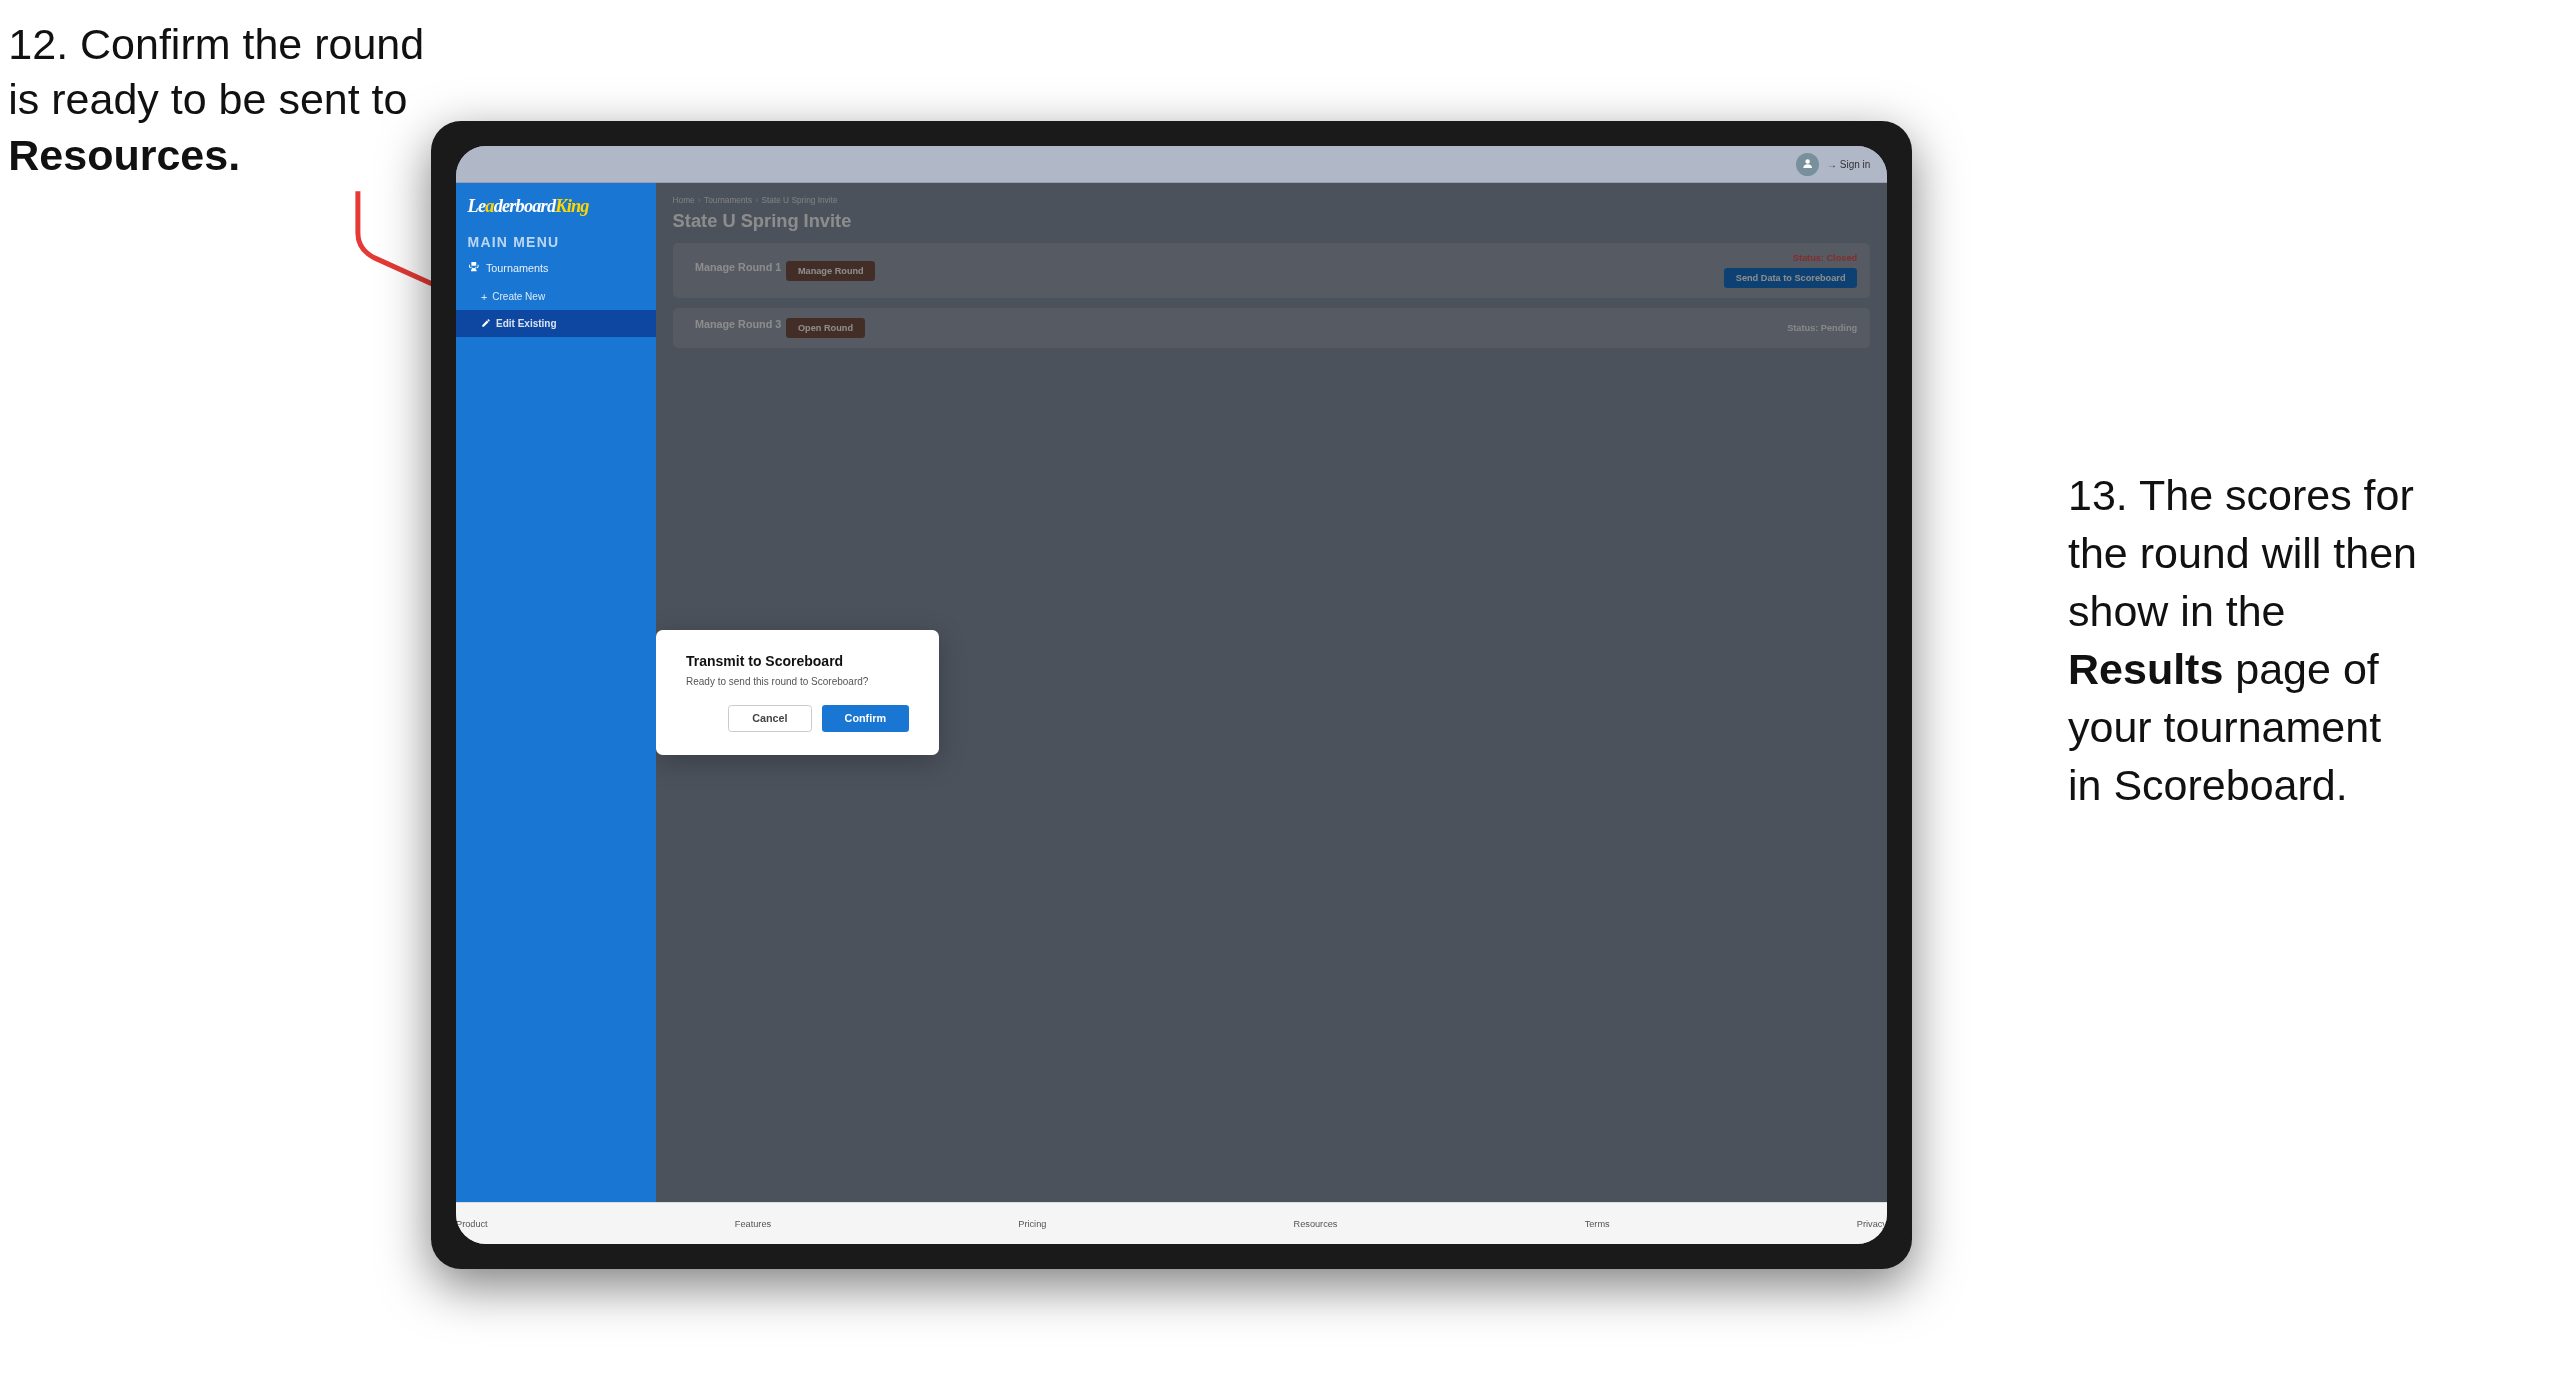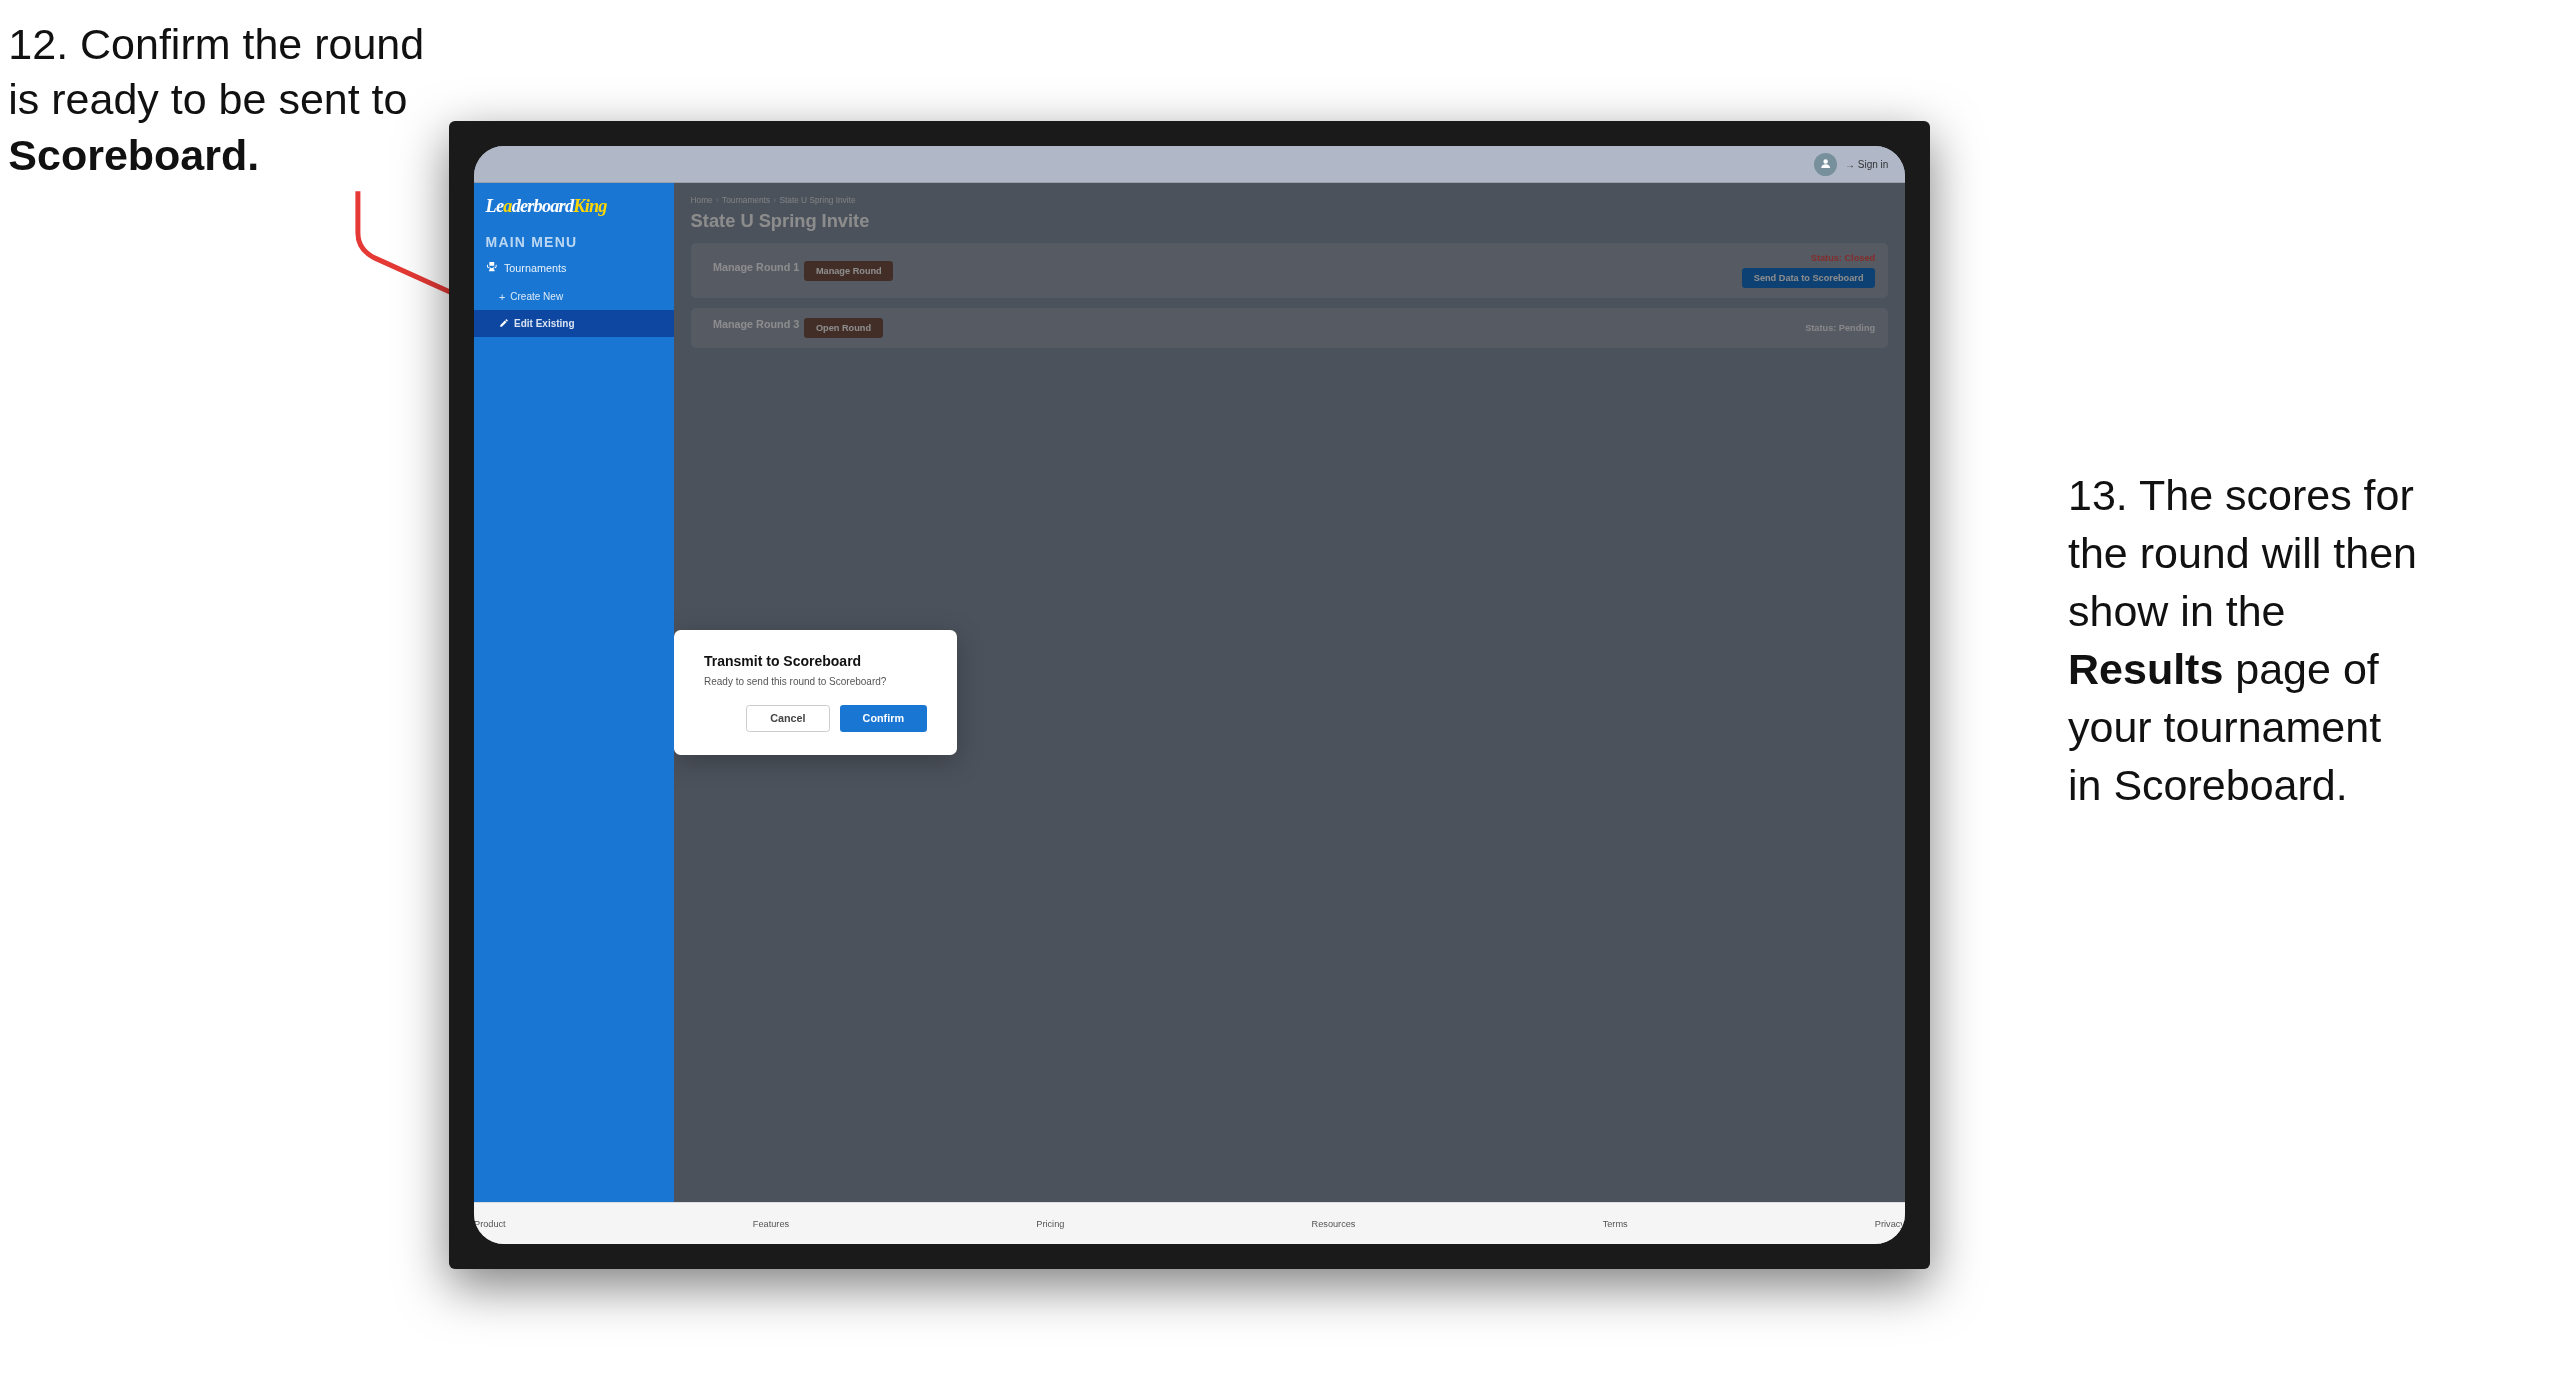--- a/index.html
+++ b/index.html
@@ -48,25 +48,25 @@
       left: 0;
       width: 2576px;
       height: 1386px;
       pointer-events: none;
     }
 
     
     .tablet-frame {
       position: absolute;
       top: 121px;
-      left: 449px;
+      left: 431px;
       width: 1481px;
       height: 1148px;
       background: #1a1a1a;
-      border-radius: 6px;
+      border-radius: 30px;
       box-shadow: 0 16.6px 50px rgba(0,0,0,0.5);
       padding: 25px;
     }
     .tablet-screen {
       width: 100%;
       height: 100%;
       background: #b0b8c8;
       border-radius: 30px;
       overflow: hidden;
       position: relative;
@@ -341,21 +341,21 @@
       font-size: 8.3px;
       color: rgba(255,255,255,0.8);
     }
   </style>
 </head>
 <body>
 
 <div class="annotation-top-left">
   <span>12. Confirm the round</span><br>
   <span>is ready to be sent to</span><br>
-  <strong>Scoreboard.</strong>
+  <strong>Resources.</strong>
 </div>
 
 <div class="annotation-right">
   <span>13. The scores for<br>the round will then<br>show in the<br><strong>Results</strong> page of<br>your tournament<br>in Scoreboard.</span>
 </div>
 
 <svg class="arrow-svg" viewBox="0 0 3096 1666" xmlns="http://www.w3.org/2000/svg">
   <defs>
     <marker id="arrowhead" markerWidth="10" markerHeight="7" refX="9" refY="3.5" orient="auto">
       <polygon points="0 0, 10 3.5, 0 7" fill="#e53935"></polygon>

